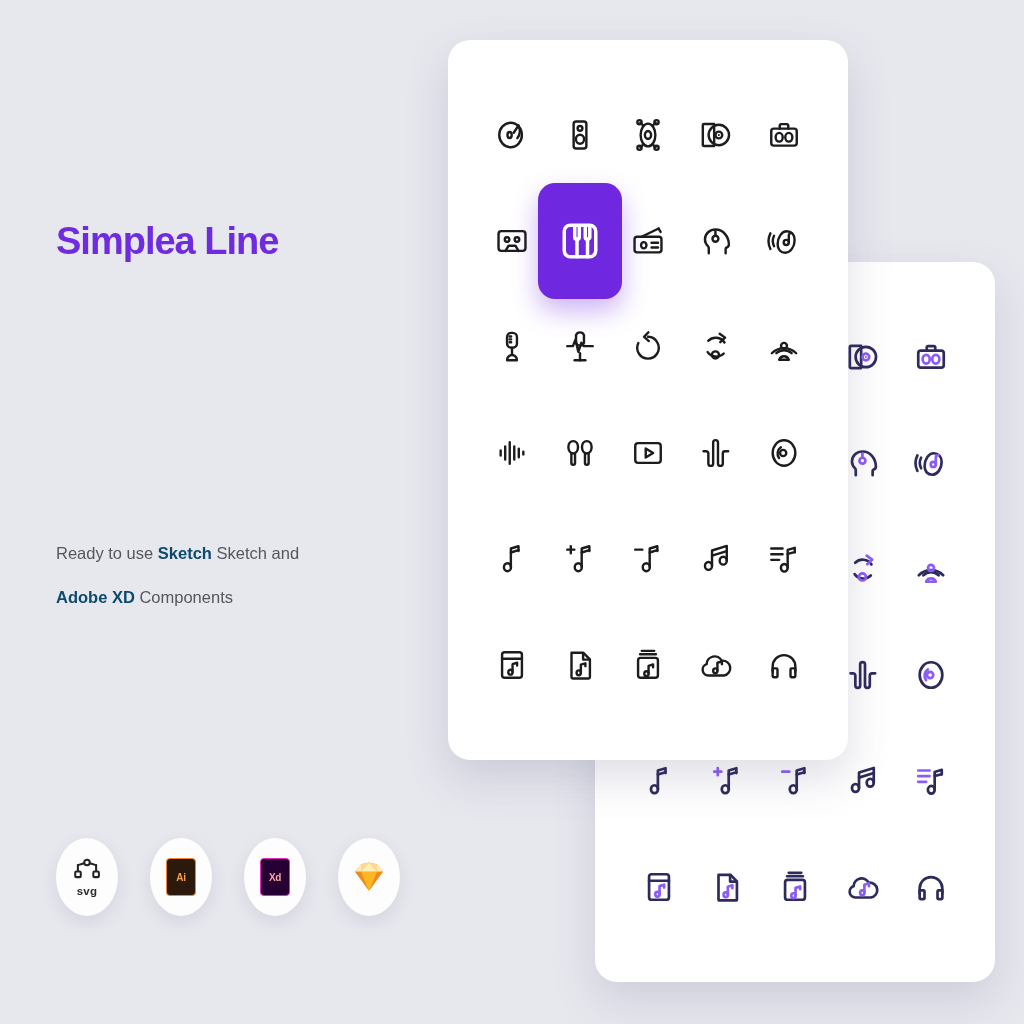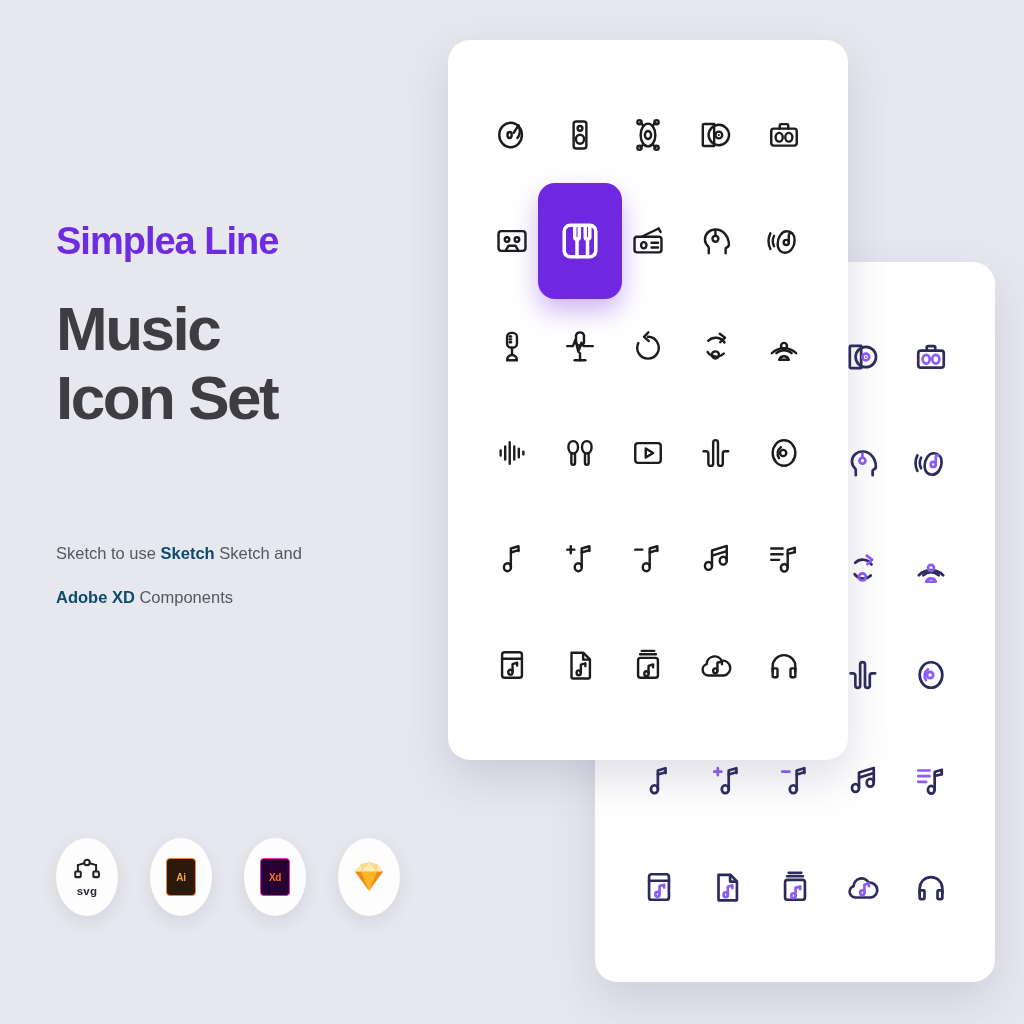--- a/index.html
+++ b/index.html
@@ -39,21 +39,21 @@
     display:flex; align-items:center; justify-content:center;
   }
   .badge-inner { display:flex; flex-direction:column; align-items:center; justify-content:center; }
   .svg-label { font-size:11.5px; font-weight:700; color:#2b2b30; letter-spacing:.3px; margin-top:1px; }
   .adobe-tile {
     width:30px; height:38px; border-radius:4px;
     display:flex; align-items:center; justify-content:center;
     font-size:10px; font-weight:700; letter-spacing:-.3px;
   }
   .adobe-ai { background:#2b1a0c; border:1.6px solid #f08328; color:#f6a04a; }
-  .adobe-xd { background:#260033; border:1.6px solid #e829c6; color:#f97316; }
+  .adobe-xd { background:#260033; border:1.6px solid #e829c6; color:#fca5a5; }
 
   
   .card {
     position:absolute; background:#fff; border-radius:22px;
   }
   #card-back {
     left:595px; top:262px; width:400px; height:720px;
     box-shadow:0 18px 44px rgba(80,80,120,.17);
     overflow:hidden;
   }
@@ -85,25 +85,24 @@
 
   svg.ic { display:block; overflow:visible; }
 </style>
 </head>
 <body>
 
 <div id="stage">
 
   <div class="left-col">
     <div class="eyebrow">Simplea Line</div>
-    <div class="headline">Music Icon Set</div>
   </div>
 
   <div class="subtitle">
-    <div><span>Sketch to use </span><b>Sketch</b><span> Sketch and</span></div>
+    <div><span>Ready to use </span><b>Sketch</b><span> Sketch and</span></div>
     <div><b>Adobe XD</b><span> Components</span></div>
   </div>
 
   <div class="badges" id="badges">
       <div class="badge">
         <div class="badge-inner">
           <svg width="30" height="26" viewBox="0 0 28 24">
          <path d="M5.5 6.5 L14 4 L22.5 6.5" fill="none" stroke="#222226" stroke-width="1.9" stroke-linecap="round"></path>
          <path d="M5.5 6.5 v6 M22.5 6.5 v6" fill="none" stroke="#222226" stroke-width="1.9" stroke-linecap="round"></path>
          <circle cx="14" cy="4" r="2.6" fill="#fff" stroke="#222226" stroke-width="1.9"></circle>

